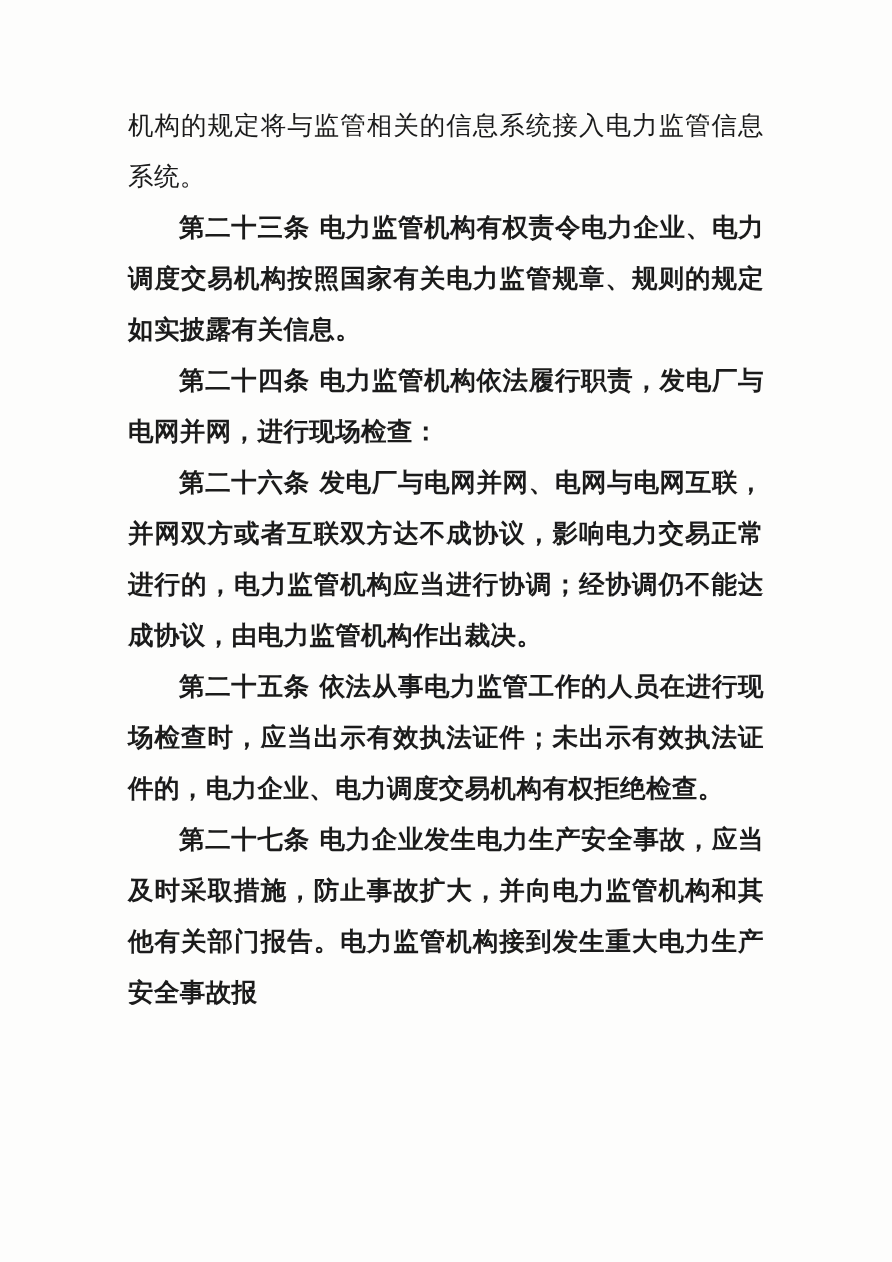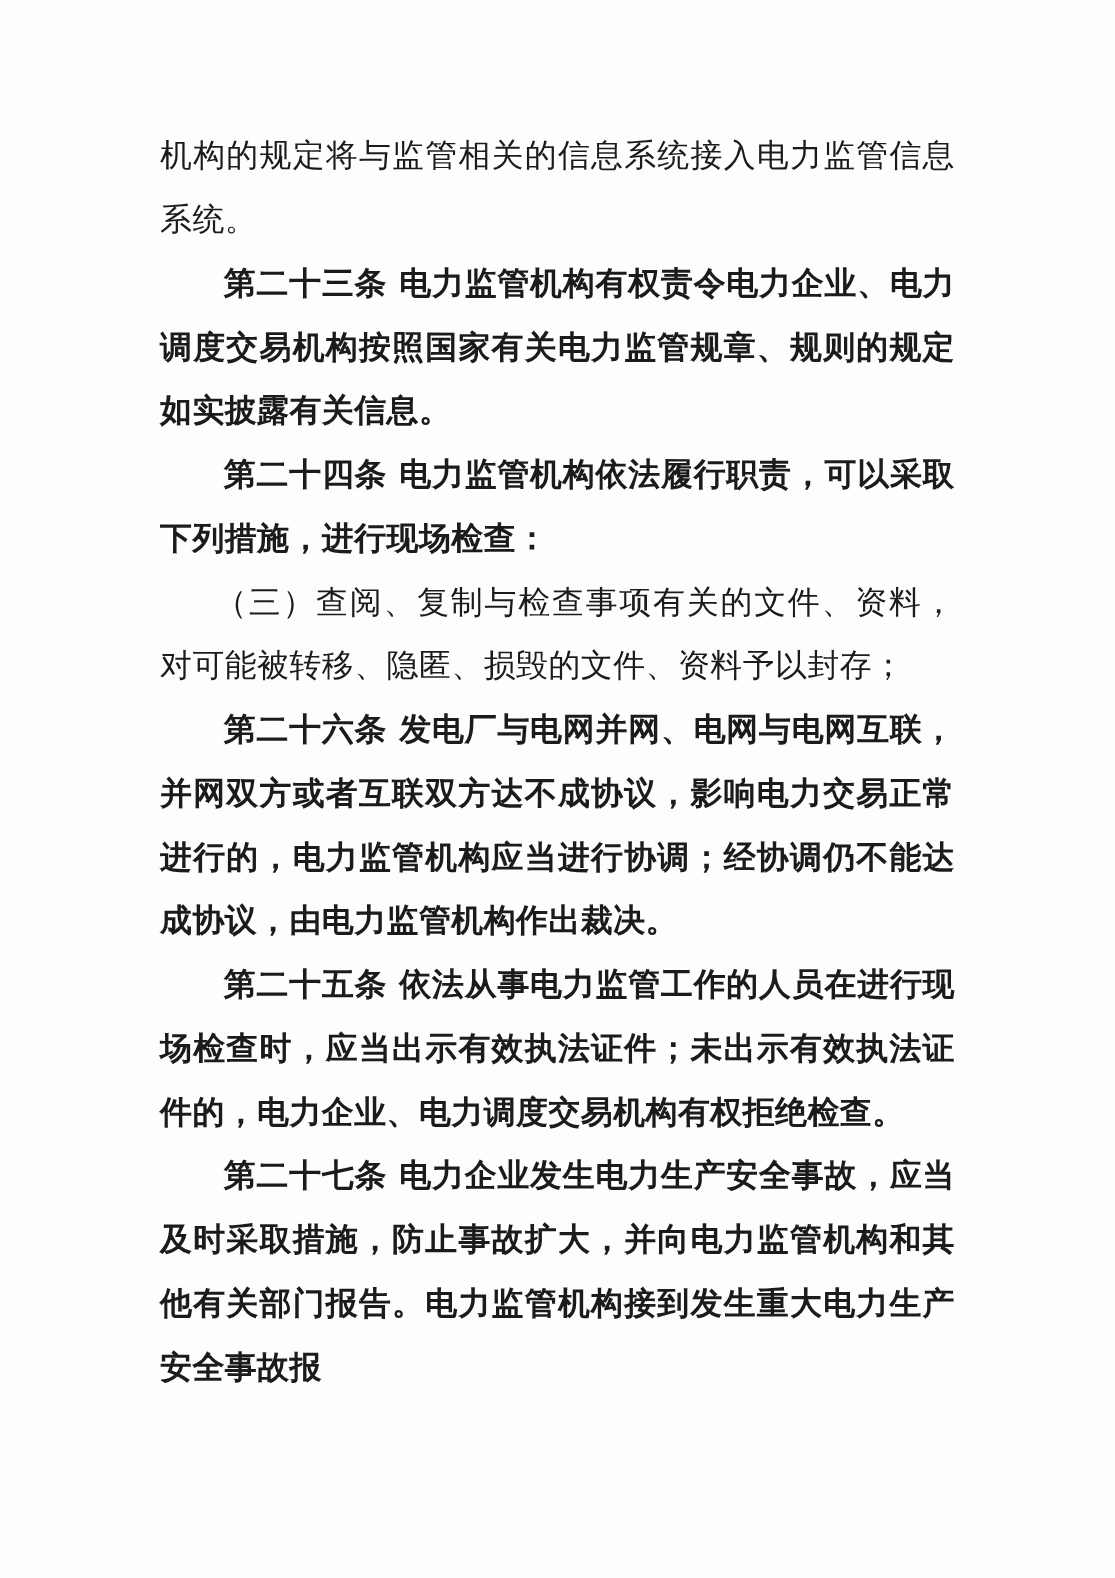--- a/index.html
+++ b/index.html
@@ -41,19 +41,18 @@
     text-indent: 44px;
   }
 </style>
 </head>
 <body>
 
 <div class="page">
   <div class="content">
     <p class="para">机构的规定将与监管相关的信息系统接入电力监管信息系统。</p>
     <p class="para indent">第二十三条 电力监管机构有权责令电力企业、电力调度交易机构按照国家有关电力监管规章、规则的规定如实披露有关信息。</p>
-    <p class="para indent">第二十四条 电力监管机构依法履行职责，可以采取下列措施，进行现场检查：</p>
-    <p class="para indent-paren">（三）查阅、复制与检查事项有关的文件、资料，对可能被转移、隐匿、损毁的文件、资料予以封存；</p>
+    <p class="para indent">第二十四条 电力监管机构依法履行职责，发电厂与电网并网，进行现场检查：</p>
     <p class="para indent">第二十六条 发电厂与电网并网、电网与电网互联，并网双方或者互联双方达不成协议，影响电力交易正常进行的，电力监管机构应当进行协调；经协调仍不能达成协议，由电力监管机构作出裁决。</p>
     <p class="para indent">第二十五条 依法从事电力监管工作的人员在进行现场检查时，应当出示有效执法证件；未出示有效执法证件的，电力企业、电力调度交易机构有权拒绝检查。</p>
     <p class="para indent">第二十七条 电力企业发生电力生产安全事故，应当及时采取措施，防止事故扩大，并向电力监管机构和其他有关部门报告。电力监管机构接到发生重大电力生产安全事故报</p>
   </div>
 </div>
 
 </body></html>

